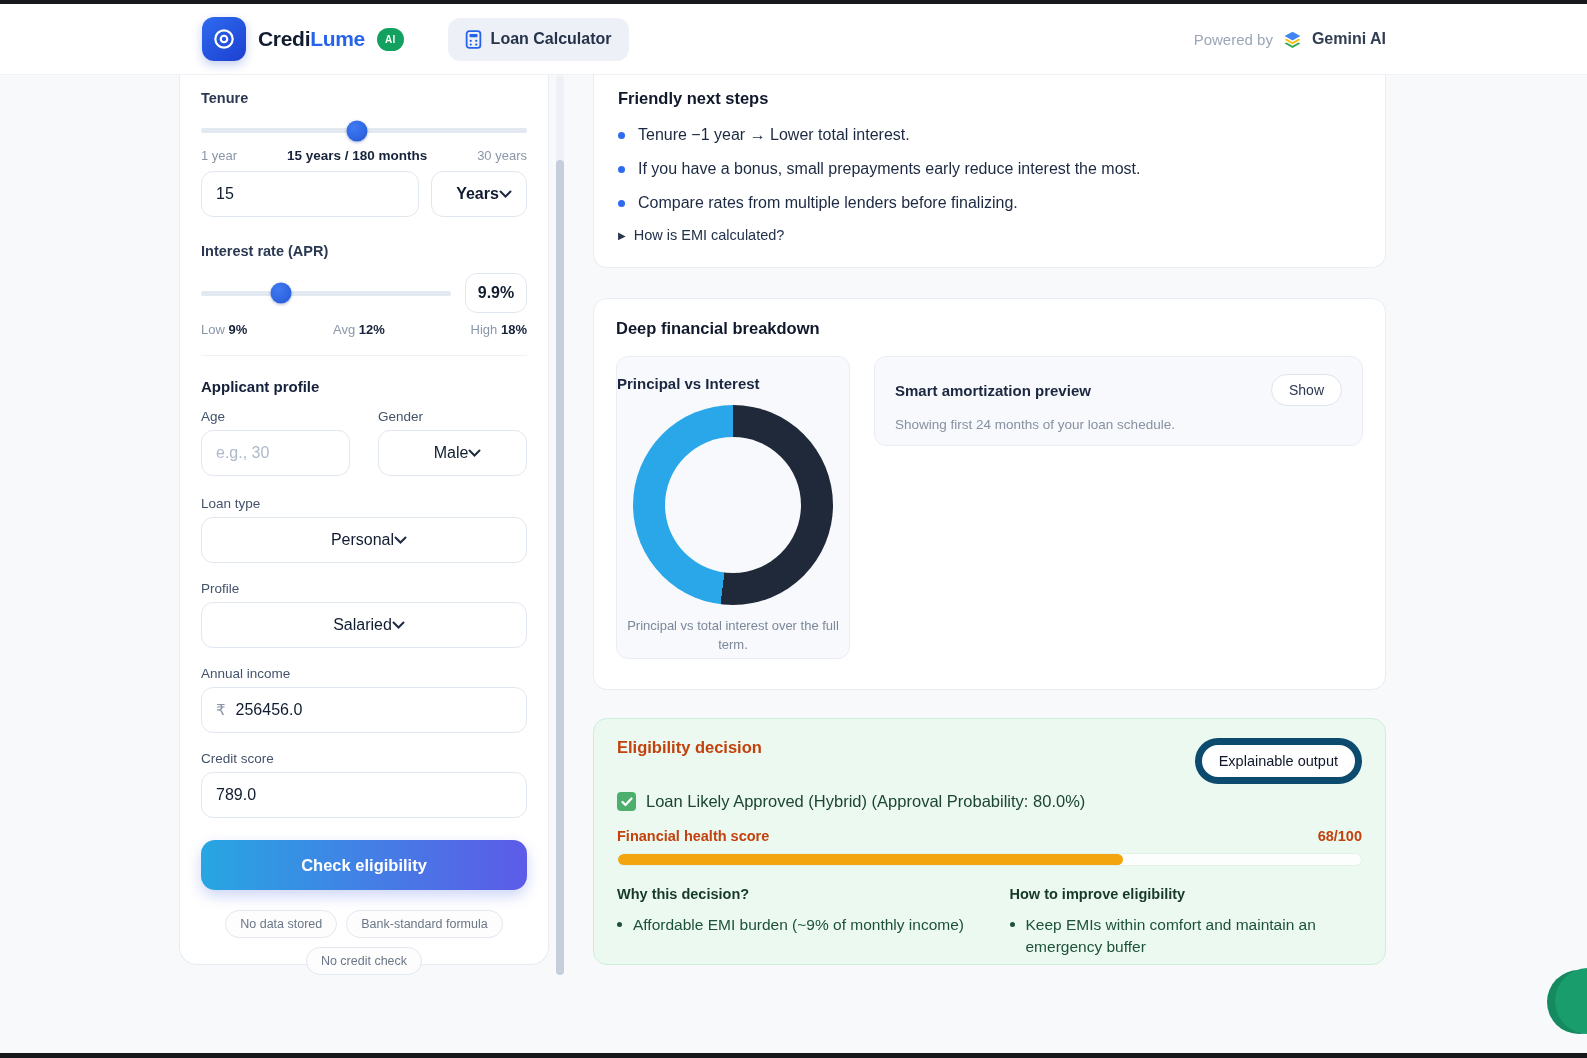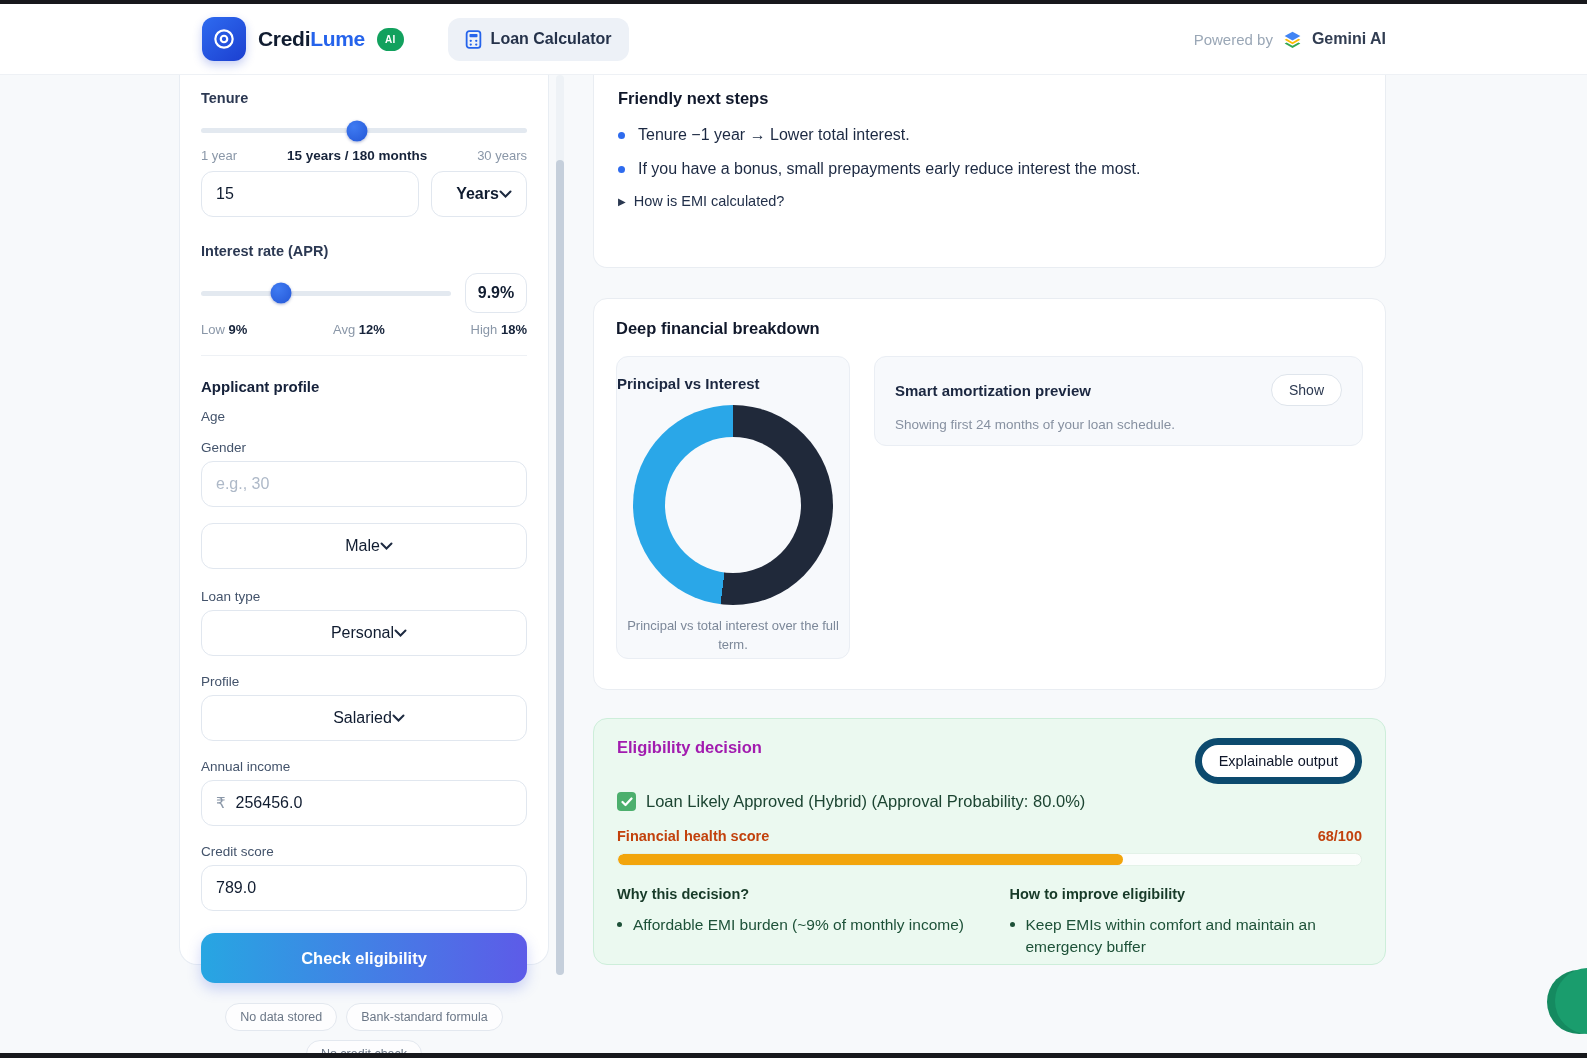--- a/index.html
+++ b/index.html
@@ -63,21 +63,21 @@
   .apr-row { display:flex; align-items:center; gap:14px; margin-top:0; }
   .apr-row .slider { flex:1; margin-top:0; }
   .apr-value { width:62px; height:40px; border:1px solid #e1e7ef; border-radius:12px;
                display:flex; align-items:center; justify-content:center;
                font-size:16px; font-weight:700; color:#101c30; background:#fff; }
   .apr-scale { display:flex; justify-content:space-between; margin-top:9px; font-size:13px; }
   .apr-scale .k { color:#8a97a8; }
   .apr-scale .v { color:#16233a; font-weight:700; }
   .divider { height:1px; background:#eef1f5; margin-top:18px; }
   .section-heading { margin-top:22px; font-size:15px; font-weight:700; color:#15213a; }
-  .grid2 { display:grid; grid-template-columns:1fr; gap:16px; }
+  .grid2 { display:grid; grid-template-columns:1fr 1fr; gap:28px; }
   .mt20 { margin-top:20px; } .mt18 { margin-top:18px; } .mt14 { margin-top:14px; }
   .mt6 { margin-top:6px; } .mt26 { margin-top:26px; }
   .prefix-input { display:flex; align-items:center; gap:10px; height:46px;
                   border:1px solid #e1e7ef; border-radius:12px; padding:0 14px; background:#fff; }
   .prefix-input .cur { color:#8a97a8; font-size:15px; }
   .prefix-input input { border:none; outline:none; font-size:16px; color:#101c30; width:100%;
                         font-family:"Liberation Sans","DejaVu Sans",sans-serif; }
   .cta { margin-top:22px; width:100%; height:50px; border:none; border-radius:14px;
          background:linear-gradient(90deg,#27a6e2 0%,#5d5be8 100%);
          color:#fff; font-size:16.5px; font-weight:800; cursor:pointer;
@@ -118,21 +118,21 @@
   .amort-card { flex:1; height:90px; padding:17px 20px; }
   .amort-head { display:flex; align-items:center; justify-content:space-between; }
   .show-btn { background:#fff; border:1px solid #dfe5ec; border-radius:999px; padding:7px 17px;
               font-size:14px; color:#2b3850; cursor:pointer;
               font-family:"Liberation Sans","DejaVu Sans",sans-serif; }
   .amort-caption { margin-top:11px; font-size:13.5px; color:#8791a1; }
 
   .card-elig { margin-top:28px; height:247px; background:#ebf9f0; border:1px solid #cdeeda;
                border-radius:14px; padding:19px 23px; }
   .elig-head { display:flex; align-items:flex-start; justify-content:space-between; }
-  .elig-title { font-size:16.5px; font-weight:700; color:#a21caf; }
+  .elig-title { font-size:16.5px; font-weight:700; color:#c2410c; }
   .explain-pill { background:#fff; border:7px solid #0c4a6e; border-radius:999px; padding:8px 17px;
                   font-size:14.5px; color:#0f172a; cursor:pointer;
                   font-family:"Liberation Sans","DejaVu Sans",sans-serif; }
   .result-line { margin-top:8px; display:flex; align-items:center; gap:10px; }
   .check-box { width:19px; height:19px; border-radius:4px; background:#4caf6d;
                display:flex; align-items:center; justify-content:center; flex:0 0 auto; }
   .result-text { font-size:16.5px; color:#1c4532; }
   .health-row { margin-top:17px; display:flex; justify-content:space-between; align-items:baseline; }
   .health-label, .health-value { font-size:14.5px; font-weight:700; color:#c2410c; }
   .progress-track { margin-top:9px; height:13px; border-radius:999px; background:#fcfefd;
@@ -288,20 +288,24 @@
     <div class="card-title">Friendly next steps</div>
     <div class="bullets">
       <div class="bullet-item">
         <span class="bullet-dot"></span>
         <span class="bullet-text">Tenure −1 year → Lower total interest.</span>
       </div>
       <div class="bullet-item">
         <span class="bullet-dot"></span>
         <span class="bullet-text">If you have a bonus, small prepayments early reduce interest the most.</span>
       </div>
+      <div class="bullet-item">
+        <span class="bullet-dot"></span>
+        <span class="bullet-text">Compare rates from multiple lenders before finalizing.</span>
+      </div>
     </div>
     <div class="emi-summary">
       <span class="tri">▶</span>
       <span class="emi-label">How is EMI calculated?</span>
     </div>
   </div>
 
   <div class="card card-breakdown">
     <div class="card-title">Deep financial breakdown</div>
     <div class="sub-row">

